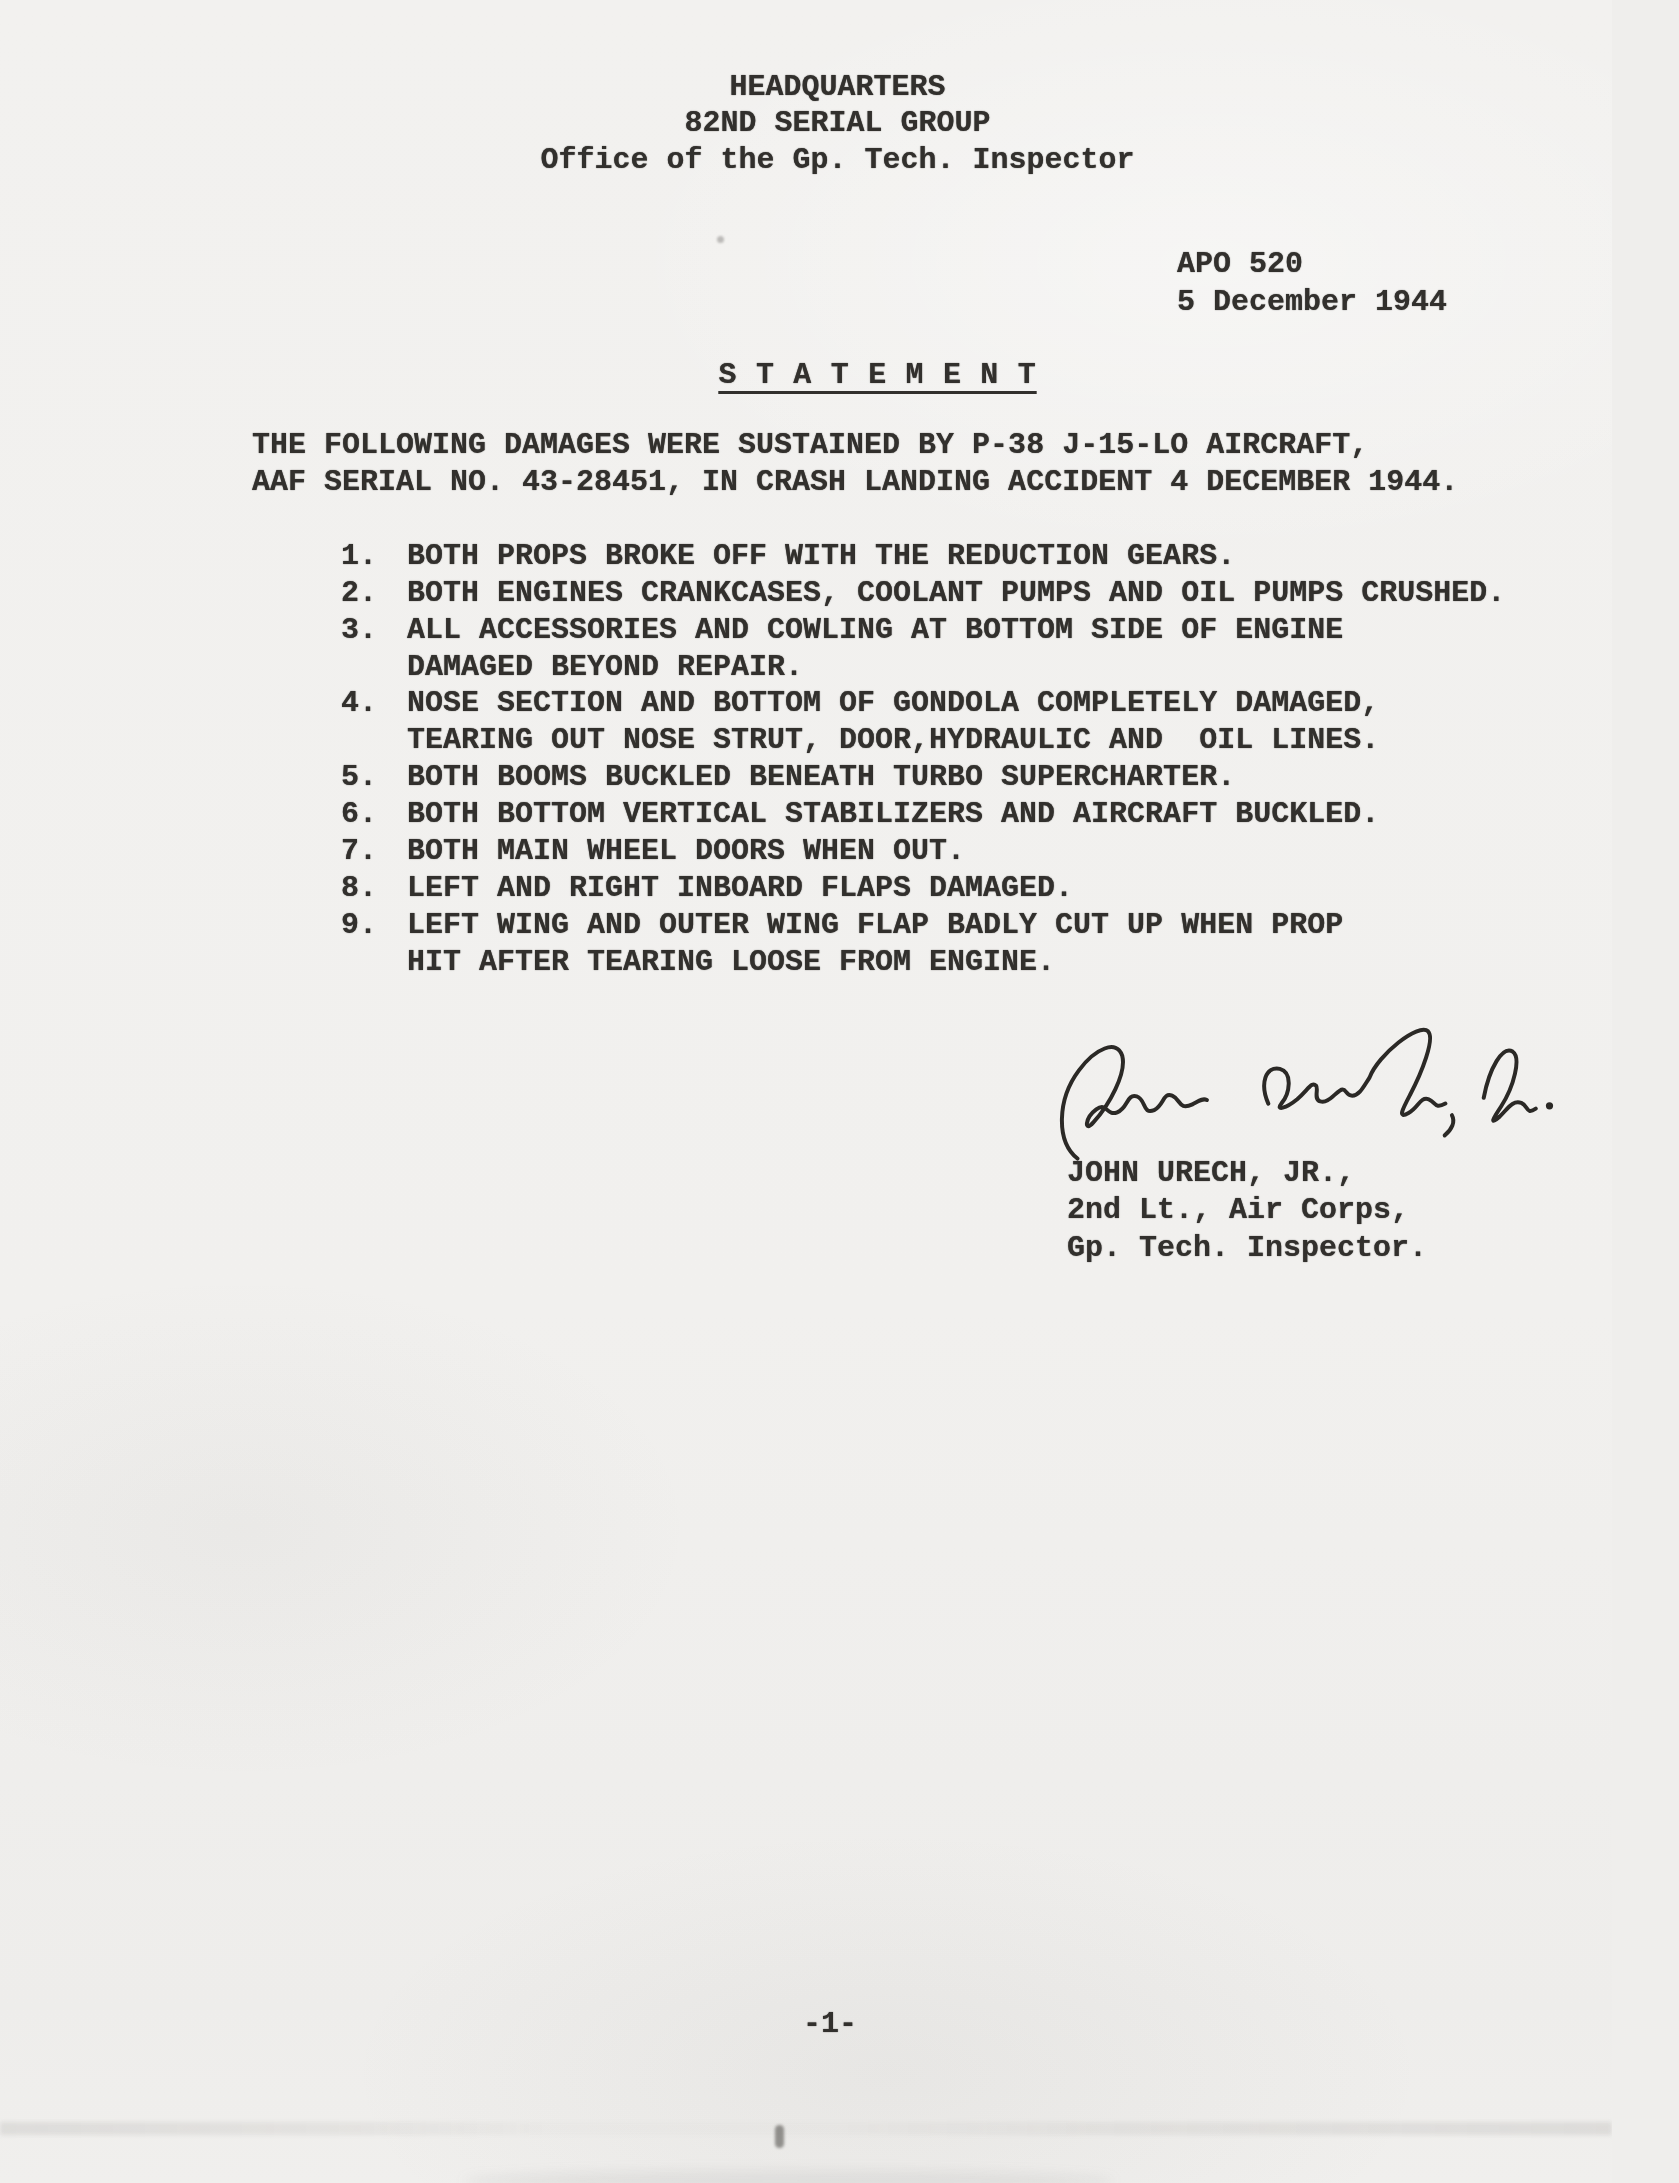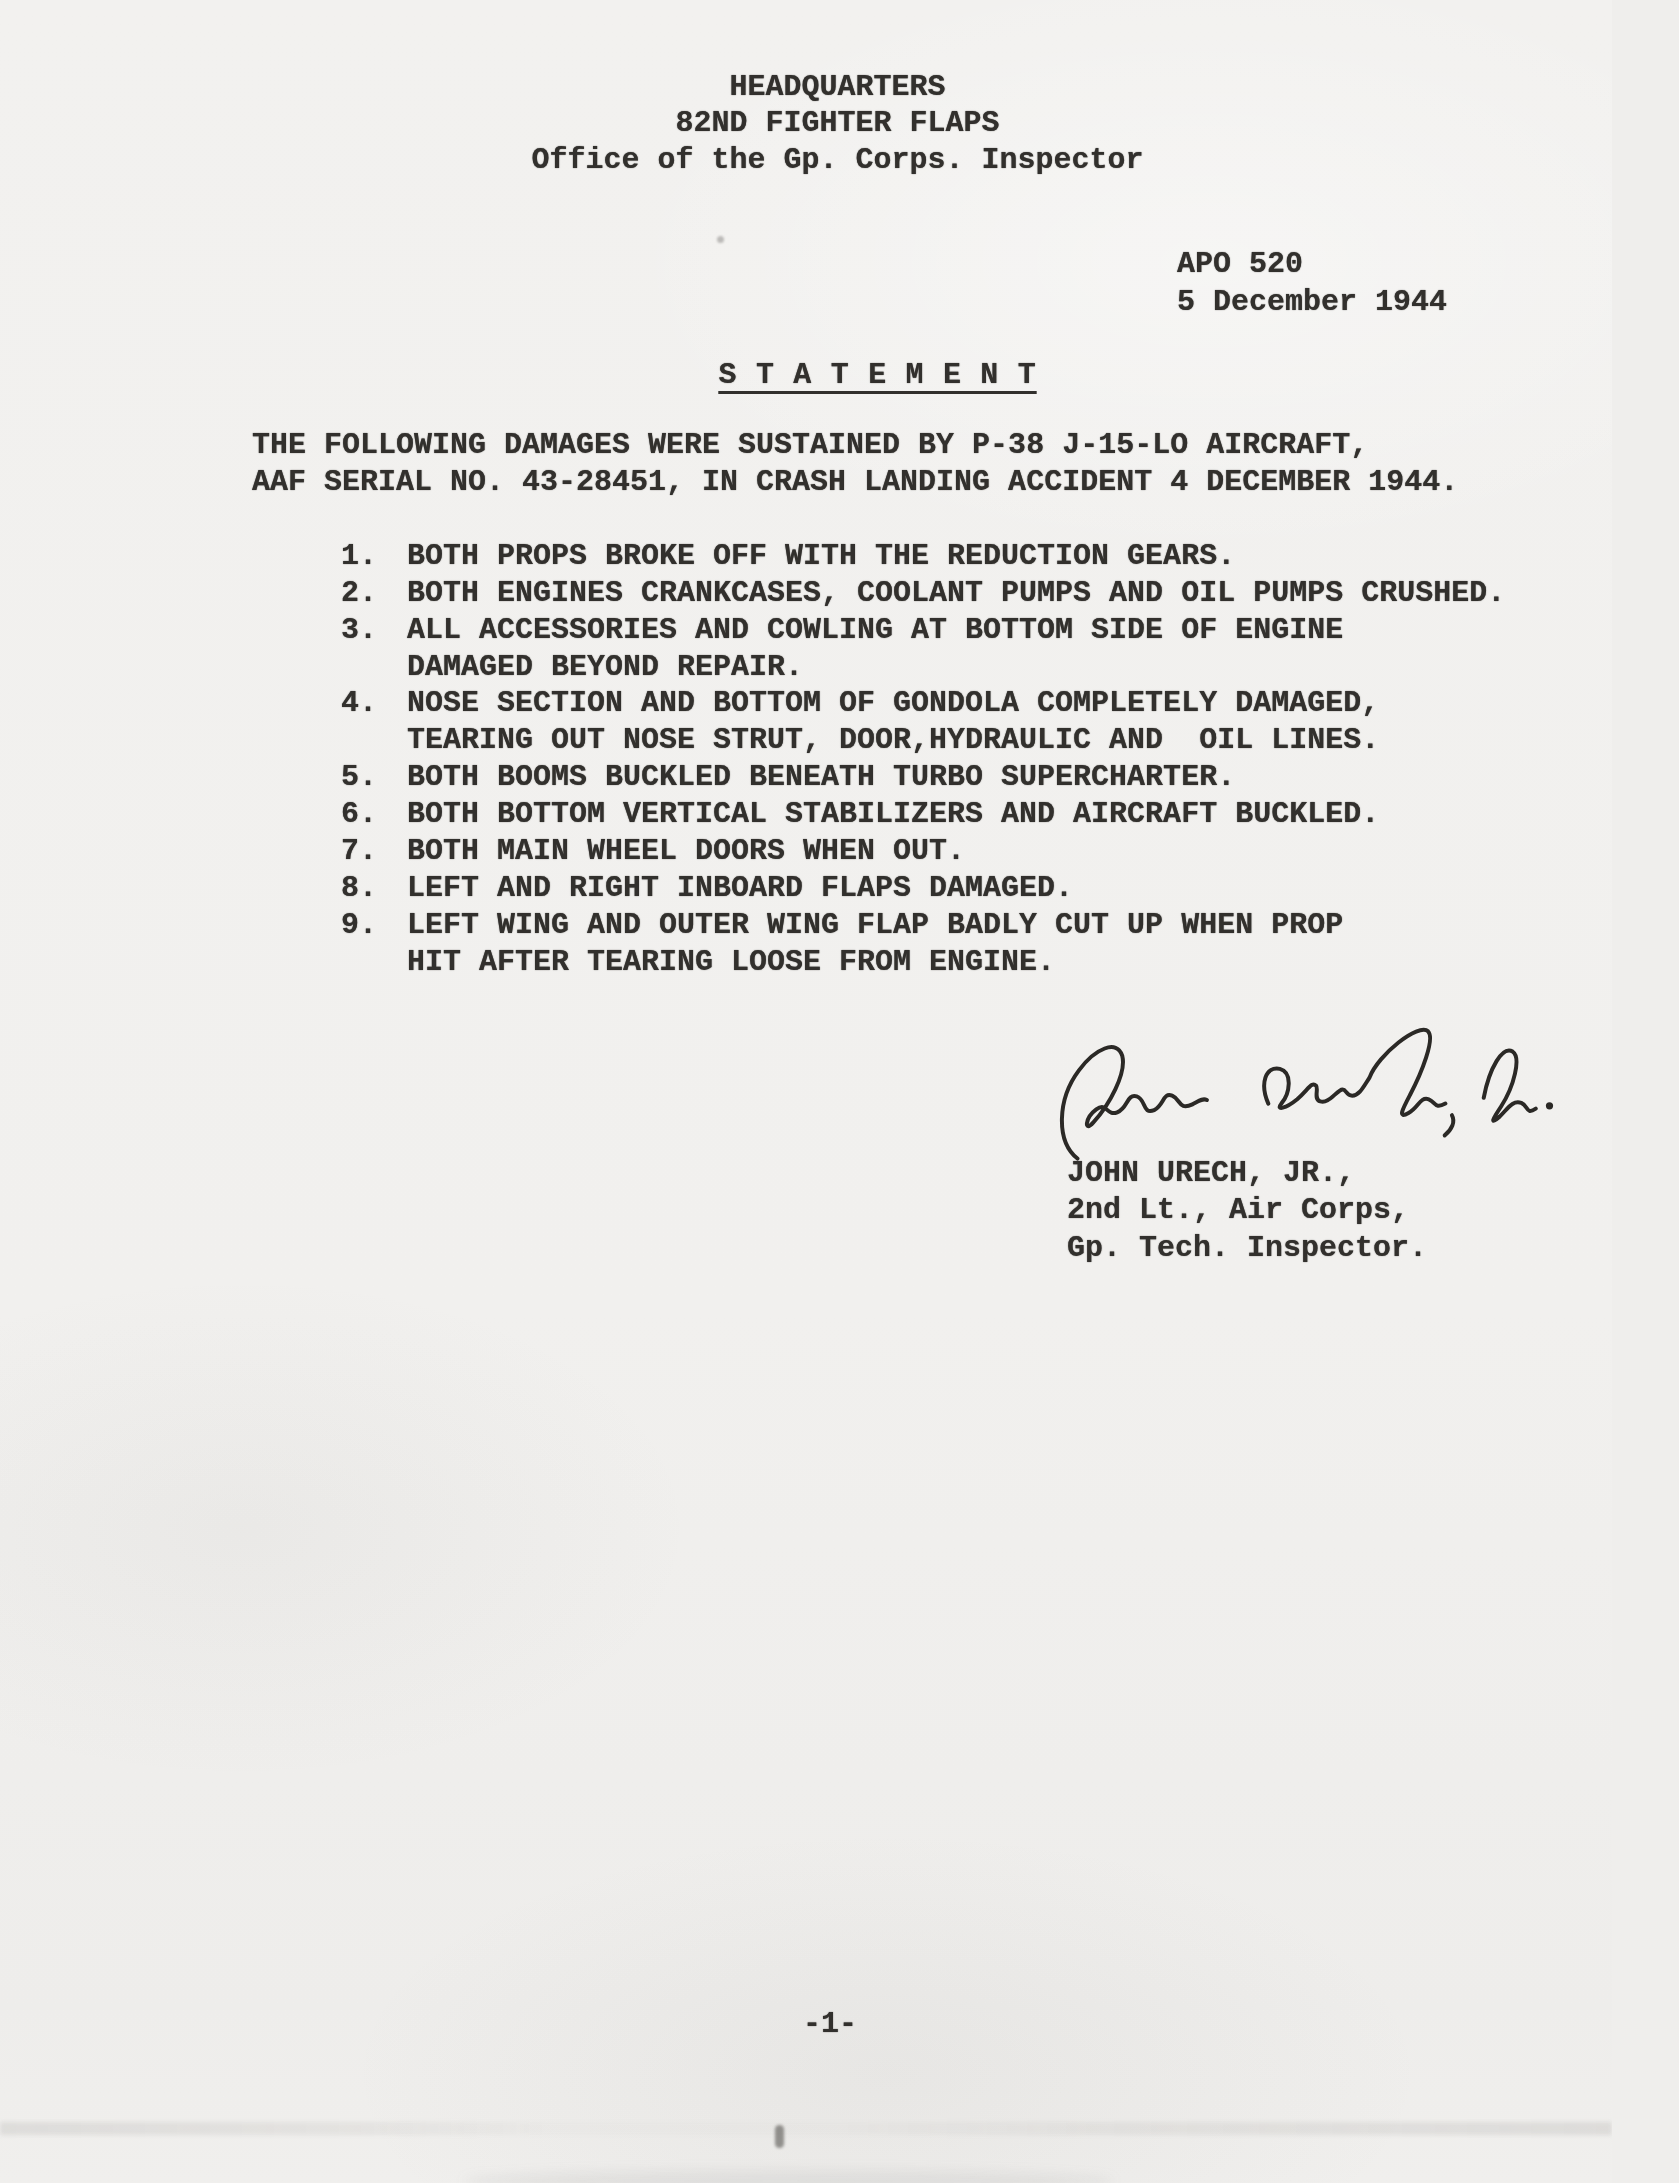--- a/index.html
+++ b/index.html
@@ -56,22 +56,22 @@
     position:absolute;left:463px;top:2170px;width:651px;height:22px;
     background:rgba(120,118,114,.10);border-radius:50%;filter:blur(5.8px);
   }
 </style>
 </head>
 <body>
 
 <div class="page">
 
   <div class="tw center" style="top:72px;">HEADQUARTERS</div>
-  <div class="tw center" style="top:108px;">82ND FIGHTER FLAPS</div>
-  <div class="tw center" style="top:145px;">Office of the Gp. Corps. Inspector</div>
+  <div class="tw center" style="top:108px;">82ND SERIAL GROUP</div>
+  <div class="tw center" style="top:145px;">Office of the Gp. Tech. Inspector</div>
 
   <div class="artifact-dot"></div>
 
   <div class="tw" style="left:1177px;top:249px;">APO 520</div>
   <div class="tw" style="left:1177px;top:287px;">5 December 1944</div>
 
   <div class="tw center title-underline" style="top:360px;">S T A T E M E N T</div>
 
   <div class="tw" style="left:252px;top:430px;">THE FOLLOWING DAMAGES WERE SUSTAINED BY P-38 J-15-LO AIRCRAFT,</div>
   <div class="tw" style="left:252px;top:467px;">AAF SERIAL NO. 43-28451, IN CRASH LANDING ACCIDENT 4 DECEMBER 1944.</div>

